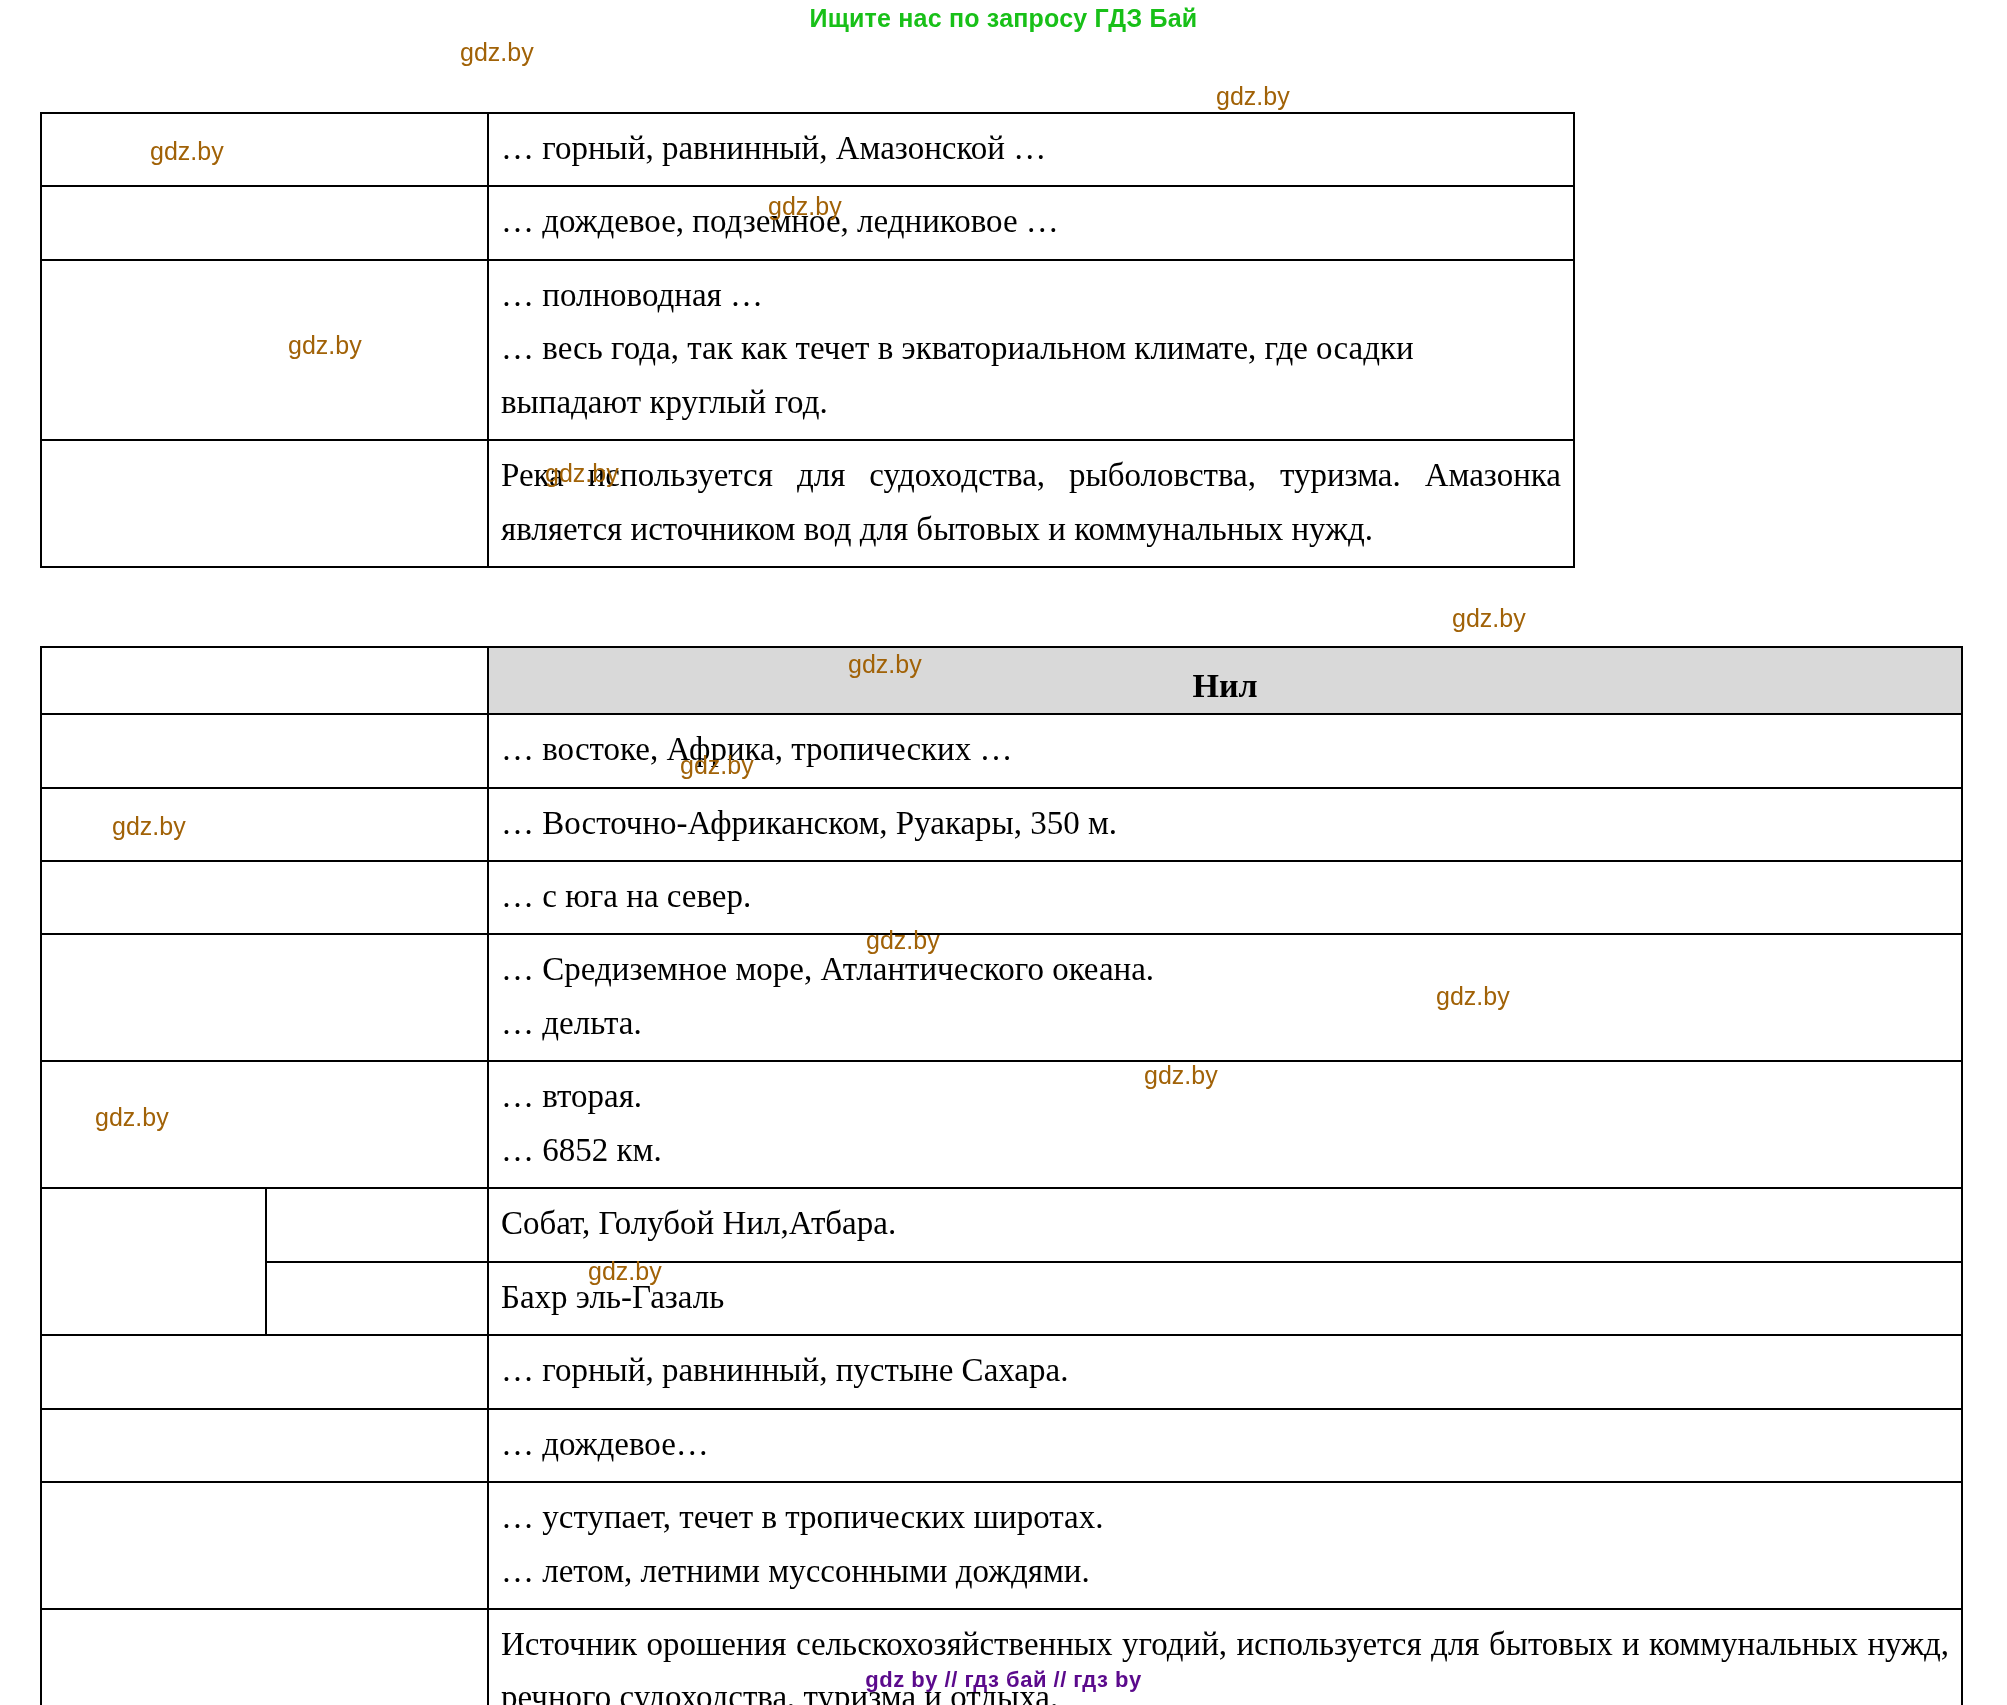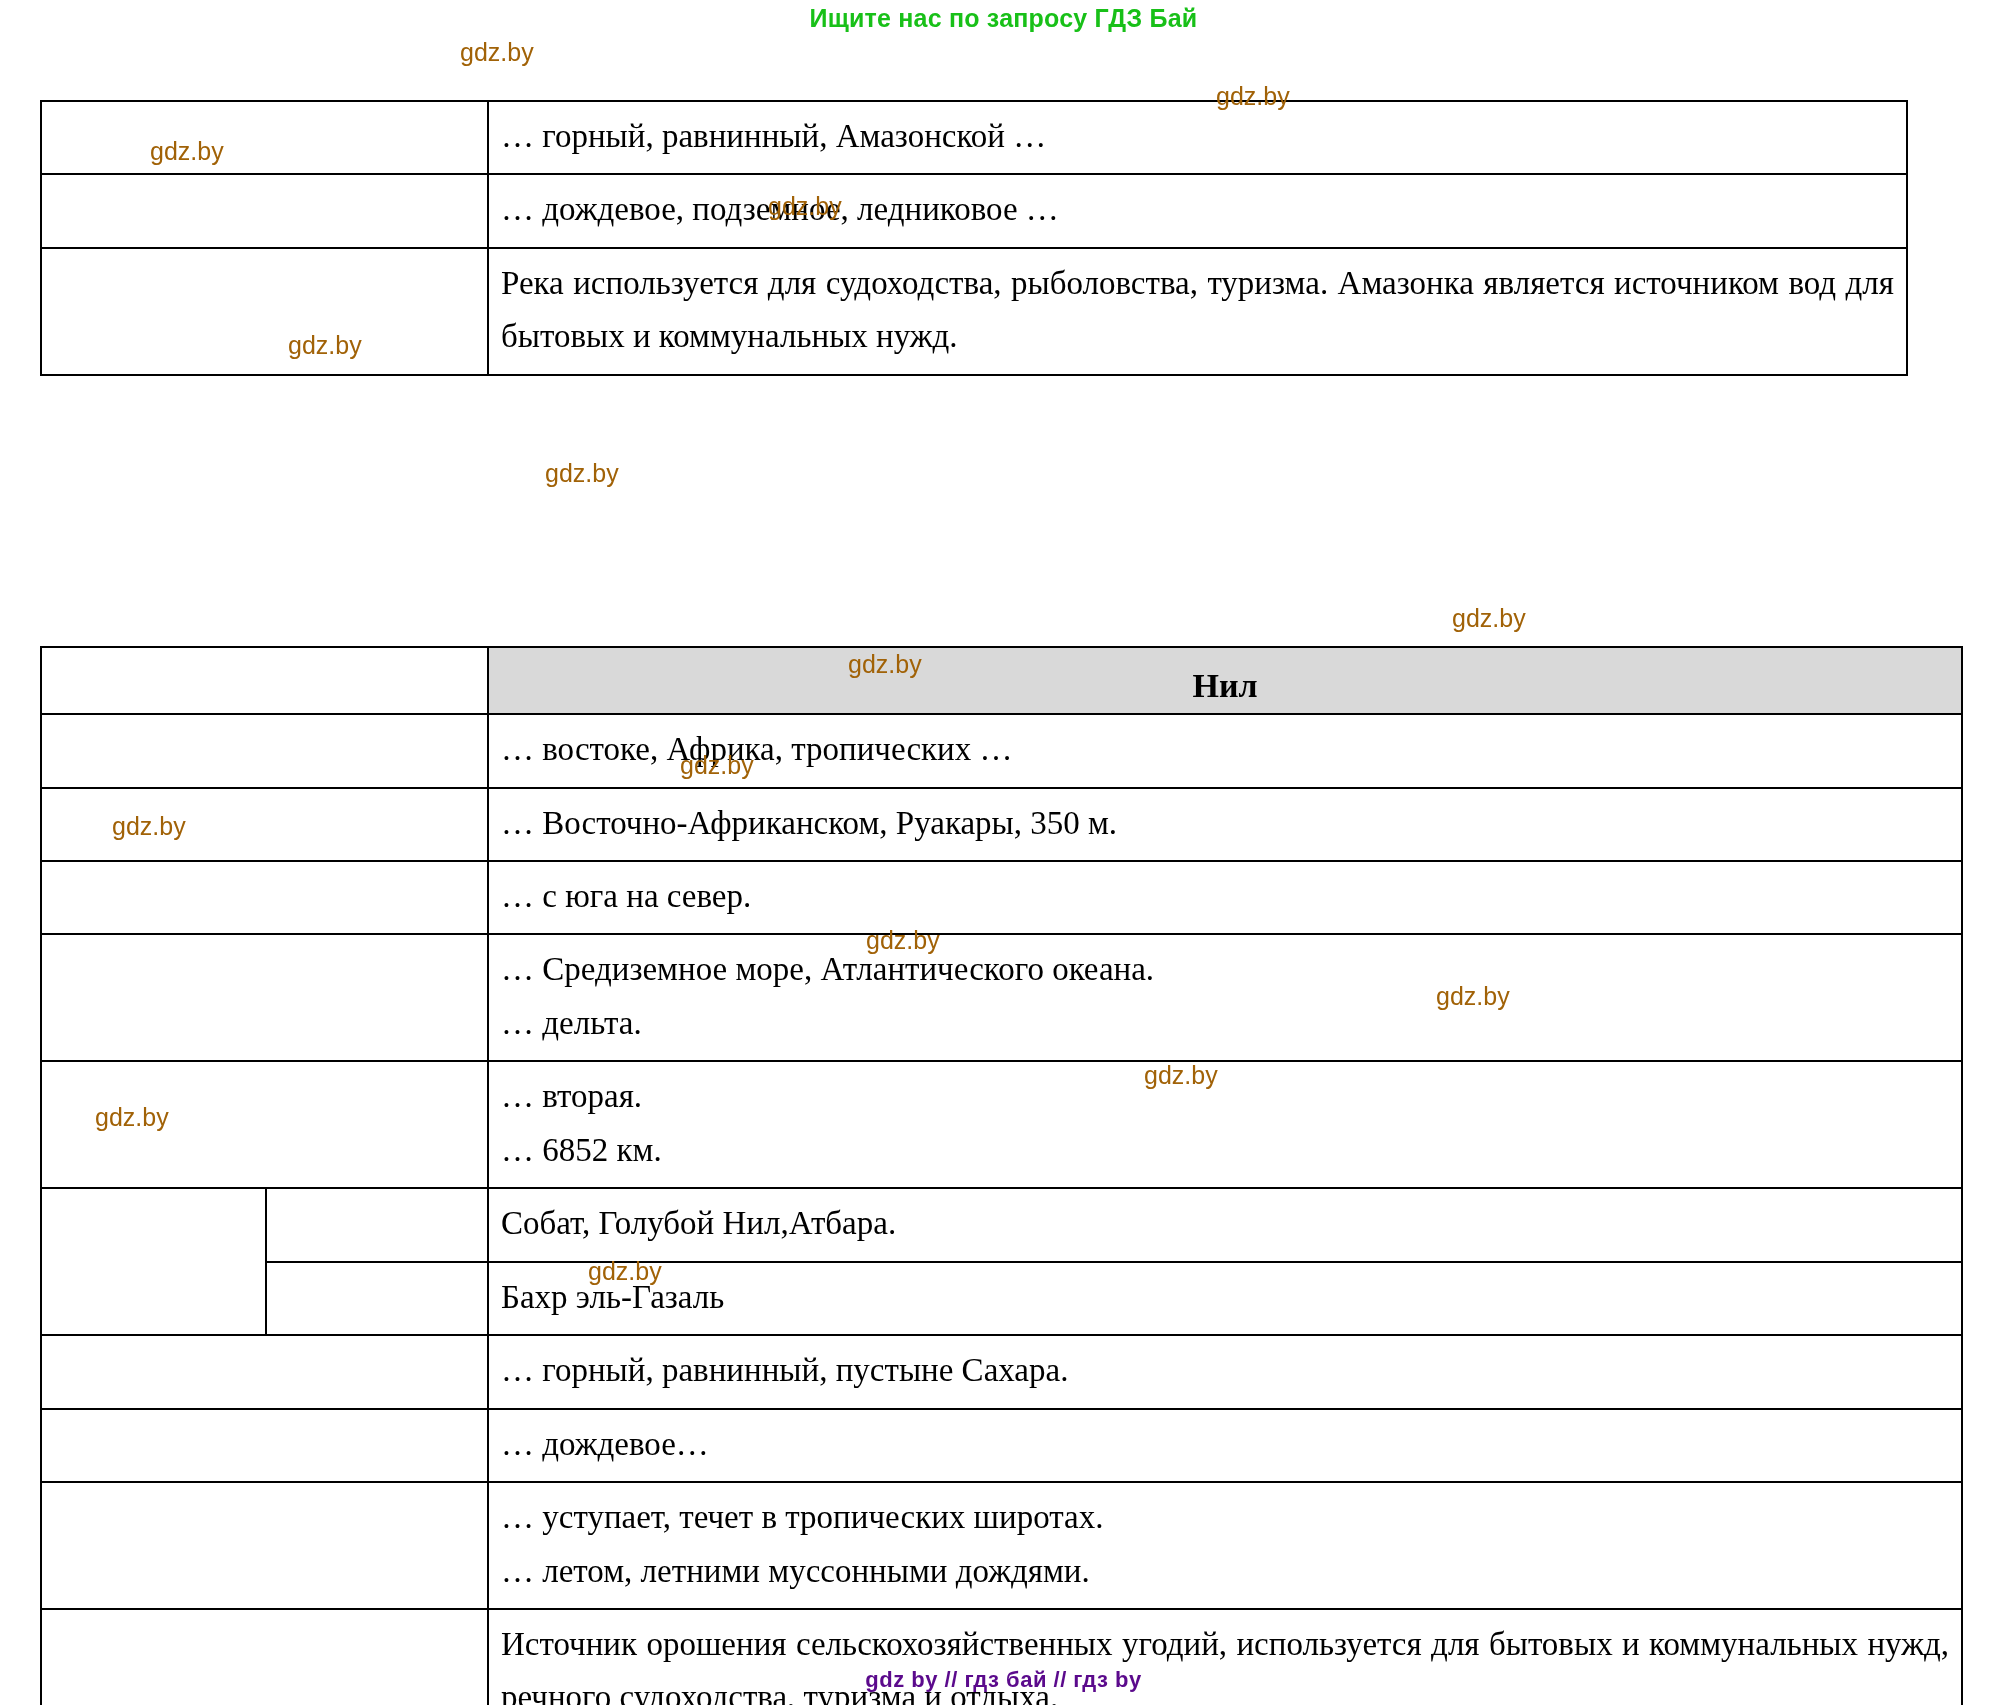--- a/index.html
+++ b/index.html
@@ -69,22 +69,22 @@
     padding-bottom: 0;
   }
   .just { text-align: justify; text-align-last: justify; }
   .just .last { text-align-last: left; }
 
   .line { display: block; }
 
   
   #table-amazon {
     left: 40px;
-    top: 100px;
-    width: 1868px;
+    top: 112px;
+    width: 1535px;
   }
   #table-amazon col.c1 { width: 447px; }
 
   
   #table-nile {
     left: 40px;
     top: 646px;
     width: 1923px;
   }
   #table-nile col.n1 { width: 225px; }
@@ -118,20 +118,27 @@
     <tr>
       <td class="blank"></td>
       <td>
         <span class="line">… горный, равнинный, Амазонской …</span>
       </td>
     </tr>
     <tr>
       <td class="blank"></td>
       <td>
         <span class="line">… дождевое, подземное, ледниковое …</span>
+      </td>
+    </tr>
+    <tr>
+      <td class="blank"></td>
+      <td>
+        <span class="line">… полноводная …</span>
+        <span class="line">…  весь года, так как течет в экваториальном климате, где осадки выпадают круглый год.</span>
       </td>
     </tr>
     <tr>
       <td class="blank"></td>
       <td class="just">
         <span class="line last">Река используется для судоходства, рыболовства, туризма. Амазонка является источником вод для бытовых и коммунальных нужд.</span>
       </td>
     </tr>
   </tbody>
 </table>

